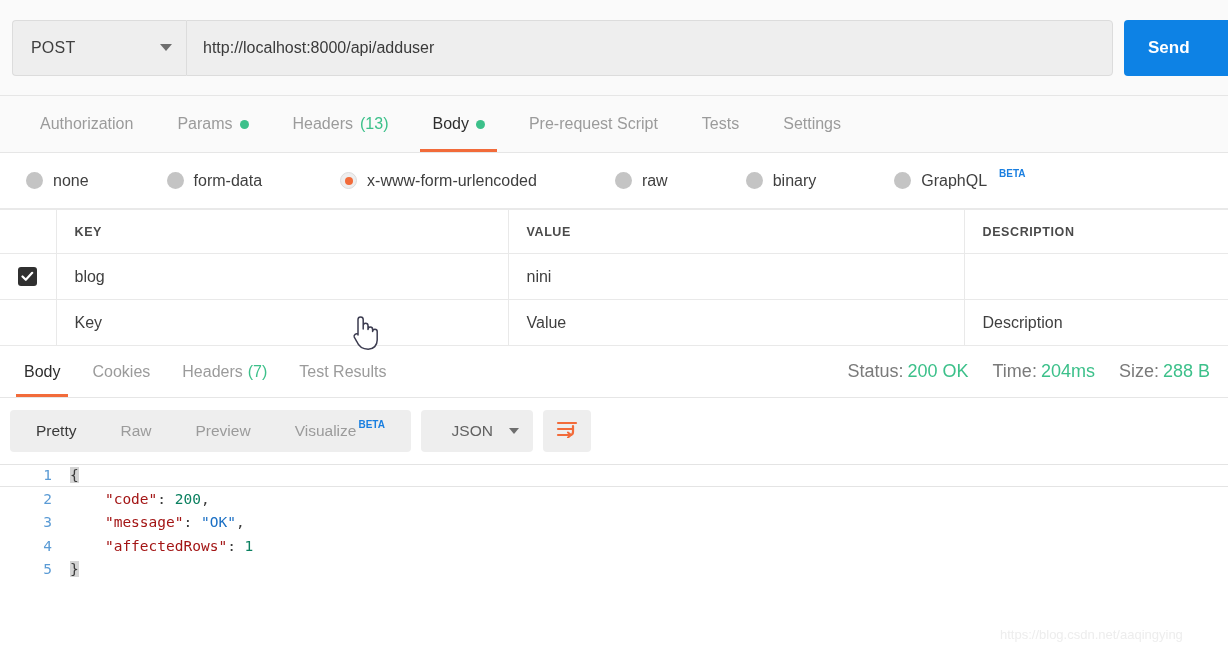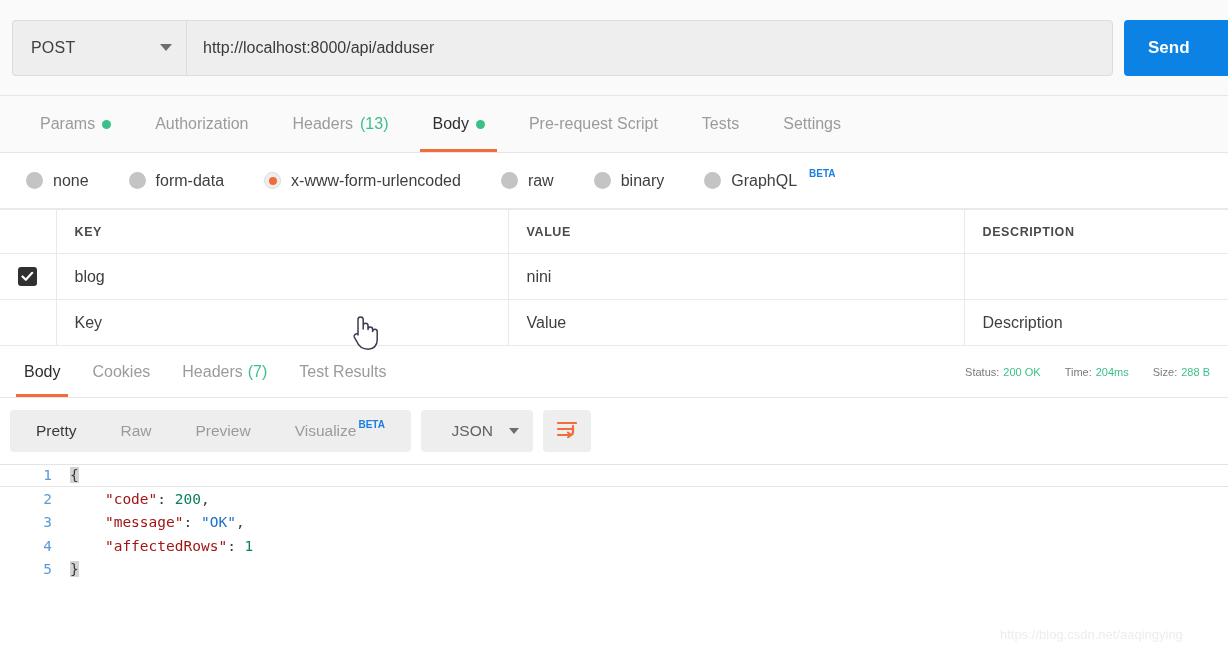--- a/index.html
+++ b/index.html
@@ -89,20 +89,21 @@
   .tab .count { color: #3cc08a; }
   .dot { width: 9px; height: 9px; border-radius: 50%; background: #3cc08a; display: inline-block; }
 
   
   .body-types {
     height: 56px;
     background: #fff;
     display: flex; align-items: center;
     padding-left: 26px;
     border-bottom: 1px solid #e9e9e9;
+    gap: 38px;
   }
   .radio-item {
     display: flex; align-items: center; gap: 10px;
     margin-right: 40px;
     font-size: 16px; color: #3f3f3f;
     cursor: pointer;
     position: relative;
   }
   .radio {
     width: 17px; height: 17px; border-radius: 50%;
@@ -170,21 +171,21 @@
   .rtab.active { color: #2e2e2e; }
   .rtab.active::after {
     content: ""; position: absolute; left: 8px; right: 8px; bottom: 0;
     height: 3px; background: #f26b3a;
   }
   .rtab .count { color: #3cc08a; }
   .resp-meta {
     margin-left: auto;
     display: flex; align-items: center; gap: 24px;
     padding-right: 18px;
-    font-size: 11px; color: #7a7a7a;
+    font-size: 18px; color: #7a7a7a;
   }
   .resp-meta b { font-weight: normal; color: #3cc08a; margin-left: 4px; }
 
   
   .resp-toolbar {
     height: 66px;
     display: flex; align-items: center;
     padding-left: 10px; gap: 10px;
     background: #fff;
   }
@@ -266,25 +267,25 @@
     <span class="caret"></span>
   </div>
   <div class="url-field">
     <span class="url-text">http://localhost:8000/api/adduser</span>
   </div>
   <button class="send-btn">Send</button>
 </div>
 
 <div class="req-tabs" id="req-tabs">
     <div class="tab">
+      <span>Authorization</span>
+    </div>
+    <div class="tab">
       <span>Params</span>
       <span class="dot"></span>
-    </div>
-    <div class="tab">
-      <span>Authorization</span>
     </div>
     <div class="tab">
       <span>Headers</span>
       <span class="count">(13)</span>
     </div>
     <div class="tab active">
       <span>Body</span>
       <span class="dot"></span>
     </div>
     <div class="tab">

